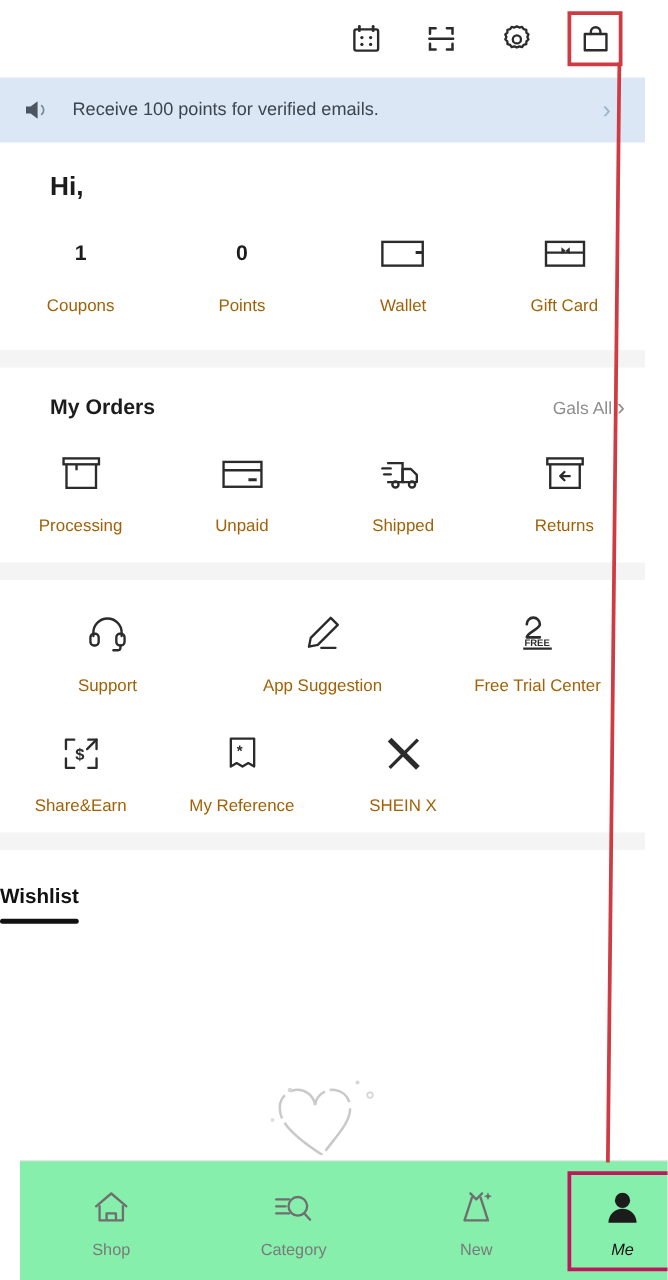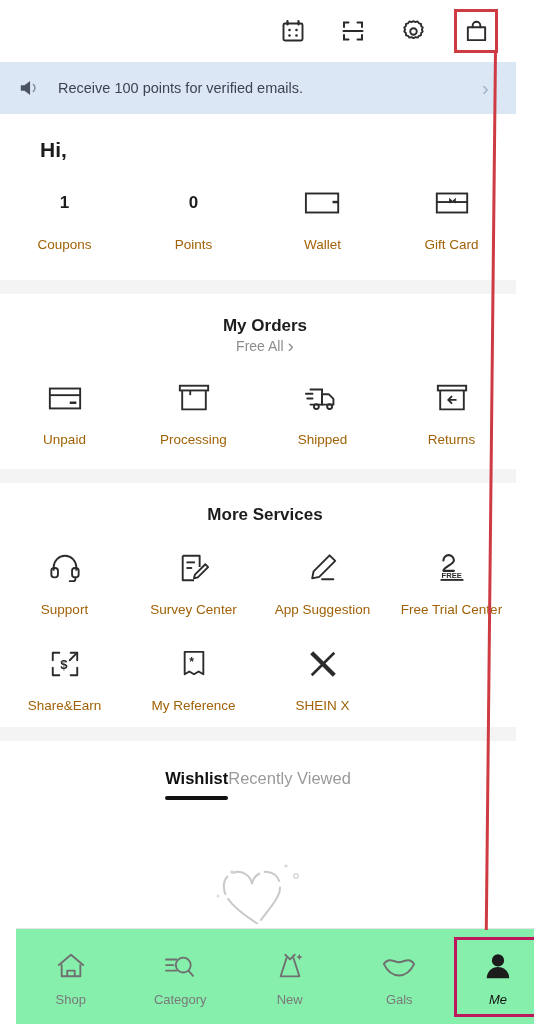--- a/index.html
+++ b/index.html
@@ -63,37 +63,36 @@
     white-space: nowrap;
   }
 
   .assets { padding: 12px 0 28px 0; }
 
   .divider { height: 14px; background: #f4f4f4; }
 
   
   .sechead {
     display: flex; align-items: center; justify-content: space-between;
-    padding: 22px 16px 0 30px;
-    flex-direction: column;
+    padding: 22px 16px 0 40px;
   }
   .sechead .stitle { font-size: 17px; font-weight: bold; color: #1c1c1c; }
   .sechead .sright { display: flex; align-items: center; gap: 4px; color: #8d8d8d; }
   .sechead .sright .stext { font-size: 14px; }
   .sechead .sright .schev { font-size: 19px; line-height: 1; color:#8d8d8d; }
 
   .orders { padding: 22px 0 22px 0; }
 
   .services { padding: 22px 0 14px 0; }
   .services .row2 { margin-top: 26px; }
   .services .row2 .cell:nth-child(4) { visibility: hidden; }
 
   
   .tabs {
-    display: flex; padding: 28px 0 0 0; justify-content: center;
+    display: flex; padding: 28px 0 0 0; justify-content: space-between;
   }
   .tab { text-align: center; padding-bottom: 6px; }
   .tab .tlabel { font-size: 16.5px; color: #9a9a9a; }
   .tab.active .tlabel { color: #111111; font-weight: bold; }
   .tab .underline { height: 4px; background: transparent; margin-top: 8px; border-radius: 2px; }
   .tab.active .underline { background: #111111; }
 
   
   .emptyart {
     position: absolute; left: 0; right: 0; top: 862px; height: 62px;
@@ -216,47 +215,47 @@
       </div>
       <div class="clabel">Gift Card</div>
     </div>
   </div>
 
   <div class="divider"></div>
 
   <div class="sechead">
     <span class="stitle">My Orders</span>
     <span class="sright">
-      <span class="stext">Free All</span>
+      <span class="stext">Gals All</span>
       <span class="schev">›</span>
     </span>
   </div>
 
   <div class="orders grid4">
+
+    <div class="cell">
+      <div class="cicon">
+        <svg width="34" height="32" viewBox="0 0 36 32" fill="none" stroke="#2b2b2b" stroke-width="2">
+          <rect x="3" y="3" width="30" height="5"></rect>
+          <path d="M5.5 8 v20 h25 v-20"></path>
+          <line x1="14" y1="8" x2="14" y2="13" stroke-width="2"></line>
+        </svg>
+      </div>
+      <div class="clabel">Processing</div>
+    </div>
 
     <div class="cell">
       <div class="cicon">
         <svg width="36" height="30" viewBox="0 0 38 30" fill="none" stroke="#2b2b2b" stroke-width="2">
           <rect x="3" y="5" width="32" height="21"></rect>
           <line x1="3" y1="12" x2="35" y2="12"></line>
           <line x1="24" y1="20" x2="31" y2="20" stroke-width="2.6"></line>
         </svg>
       </div>
       <div class="clabel">Unpaid</div>
-    </div>
-
-    <div class="cell">
-      <div class="cicon">
-        <svg width="34" height="32" viewBox="0 0 36 32" fill="none" stroke="#2b2b2b" stroke-width="2">
-          <rect x="3" y="3" width="30" height="5"></rect>
-          <path d="M5.5 8 v20 h25 v-20"></path>
-          <line x1="14" y1="8" x2="14" y2="13" stroke-width="2"></line>
-        </svg>
-      </div>
-      <div class="clabel">Processing</div>
     </div>
 
     <div class="cell">
       <div class="cicon">
         <svg width="38" height="32" viewBox="0 0 40 32" fill="none" stroke="#2b2b2b" stroke-width="2">
           <path d="M6 7 h13 v16 h-13"></path>
           <path d="M19 12 h7 l5 5 v6 h-12 z" stroke-linejoin="round"></path>
           <circle cx="13" cy="25" r="2.6"></circle>
           <circle cx="27" cy="25" r="2.6"></circle>
           <line x1="2" y1="11.5" x2="9" y2="11.5" stroke-linecap="round"></line>
@@ -273,51 +272,37 @@
           <path d="M5.5 8 v20 h25 v-20"></path>
           <path d="M22 18 h-8 m0 0 l3.5 -3.5 m-3.5 3.5 l3.5 3.5" stroke-linecap="round" stroke-linejoin="round"></path>
         </svg>
       </div>
       <div class="clabel">Returns</div>
     </div>
   </div>
 
   <div class="divider"></div>
 
-  <div class="sechead">
-    <span class="stitle">More Services</span>
-  </div>
 
   <div class="services">
 
     <div class="grid4">
 
       <div class="cell">
         <div class="cicon">
           <svg width="32" height="30" viewBox="0 0 34 30" fill="none" stroke="#2b2b2b" stroke-width="2">
             <path d="M5 17 v-3 a12 12 0 0 1 24 0 v3" stroke-linecap="round"></path>
             <rect x="2.5" y="15" width="7" height="10" rx="3"></rect>
             <rect x="24.5" y="15" width="7" height="10" rx="3"></rect>
             <path d="M28 25 v2 a2 2 0 0 1 -2 2 h-4" stroke-linecap="round"></path>
           </svg>
         </div>
         <div class="clabel">Support</div>
       </div>
 
-      <div class="cell">
-        <div class="cicon">
-          <svg width="32" height="32" viewBox="0 0 34 32" fill="none" stroke="#2b2b2b" stroke-width="2">
-            <path d="M5 3 h18 v12 M5 3 v26 h12" stroke-linejoin="round"></path>
-            <line x1="9" y1="10" x2="18" y2="10"></line>
-            <line x1="9" y1="16" x2="15" y2="16"></line>
-            <path d="M29 12 l3 3 -11 11 -4 1 1 -4 z" stroke-linejoin="round"></path>
-          </svg>
-        </div>
-        <div class="clabel">Survey Center</div>
-      </div>
 
       <div class="cell">
         <div class="cicon">
           <svg width="32" height="32" viewBox="0 0 34 32" fill="none" stroke="#2b2b2b" stroke-width="2">
             <path d="M24 2.5 l6 6 -17 17 -7.5 1.5 1.5 -7.5 z" stroke-linejoin="round"></path>
             <line x1="16" y1="28" x2="28" y2="28" stroke-linecap="round"></line>
           </svg>
         </div>
         <div class="clabel">App Suggestion</div>
       </div>
@@ -378,21 +363,20 @@
   </div>
 
   <div class="gray-strip"></div>
 
   <div class="tabs">
     <div class="tab active">
       <div class="tlabel">Wishlist</div>
       <div class="underline"></div>
     </div>
     <div class="tab">
-      <div class="tlabel">Recently Viewed</div>
       <div class="underline"></div>
     </div>
   </div>
 
   <div class="emptyart">
     <svg width="140" height="70" viewBox="0 0 140 70" fill="none">
       <path d="M70 62 C 48 48, 36 36, 36 26 a 14 14 0 0 1 28 -4 a 14 14 0 0 1 28 4 c 0 10 -12 22 -22 36 z" stroke="#c9c9c9" stroke-width="2" fill="none" stroke-dasharray="40 4 20 5"></path>
       <circle cx="44" cy="10" r="1.8" fill="#d6d6d6"></circle>
       <circle cx="98" cy="4" r="1.6" fill="#d6d6d6"></circle>
       <circle cx="108" cy="14" r="2.2" stroke="#d6d6d6" stroke-width="1.4" fill="none"></circle>
@@ -430,28 +414,20 @@
       <div class="nicon">
         <svg width="30" height="30" viewBox="0 0 32 32" fill="none" stroke="#6f6f6f" stroke-width="2">
           <path d="M11 4 l5 5 5 -5" stroke-linejoin="round" stroke-linecap="round"></path>
           <path d="M12.5 7 L6 27 h20 L19.5 7" stroke-linejoin="round"></path>
           <path d="M26 3 l1 2.4 2.4 1 -2.4 1 -1 2.4 -1 -2.4 -2.4 -1 2.4 -1 z" fill="#6f6f6f" stroke="none"></path>
         </svg>
       </div>
       <div class="nlabel">New</div>
     </div>
 
-    <div class="navitem">
-      <div class="nicon">
-        <svg width="34" height="24" viewBox="0 0 36 24" fill="none" stroke="#6f6f6f" stroke-width="2">
-          <path d="M2 10 C 7 2, 13 8, 18 8 C 23 8, 29 2, 34 10 C 29 20, 23 22, 18 22 C 13 22, 7 20, 2 10 z" stroke-linejoin="round"></path>
-        </svg>
-      </div>
-      <div class="nlabel">Gals</div>
-    </div>
 
     <div class="navitem active boxed">
       <div class="nicon">
         <svg width="30" height="30" viewBox="0 0 32 32" fill="#1c1c1c">
           <circle cx="16" cy="10" r="6.5"></circle>
           <path d="M4 29 a12 12 0 0 1 24 0 z"></path>
         </svg>
       </div>
       <div class="nlabel">Me</div>
     </div>

